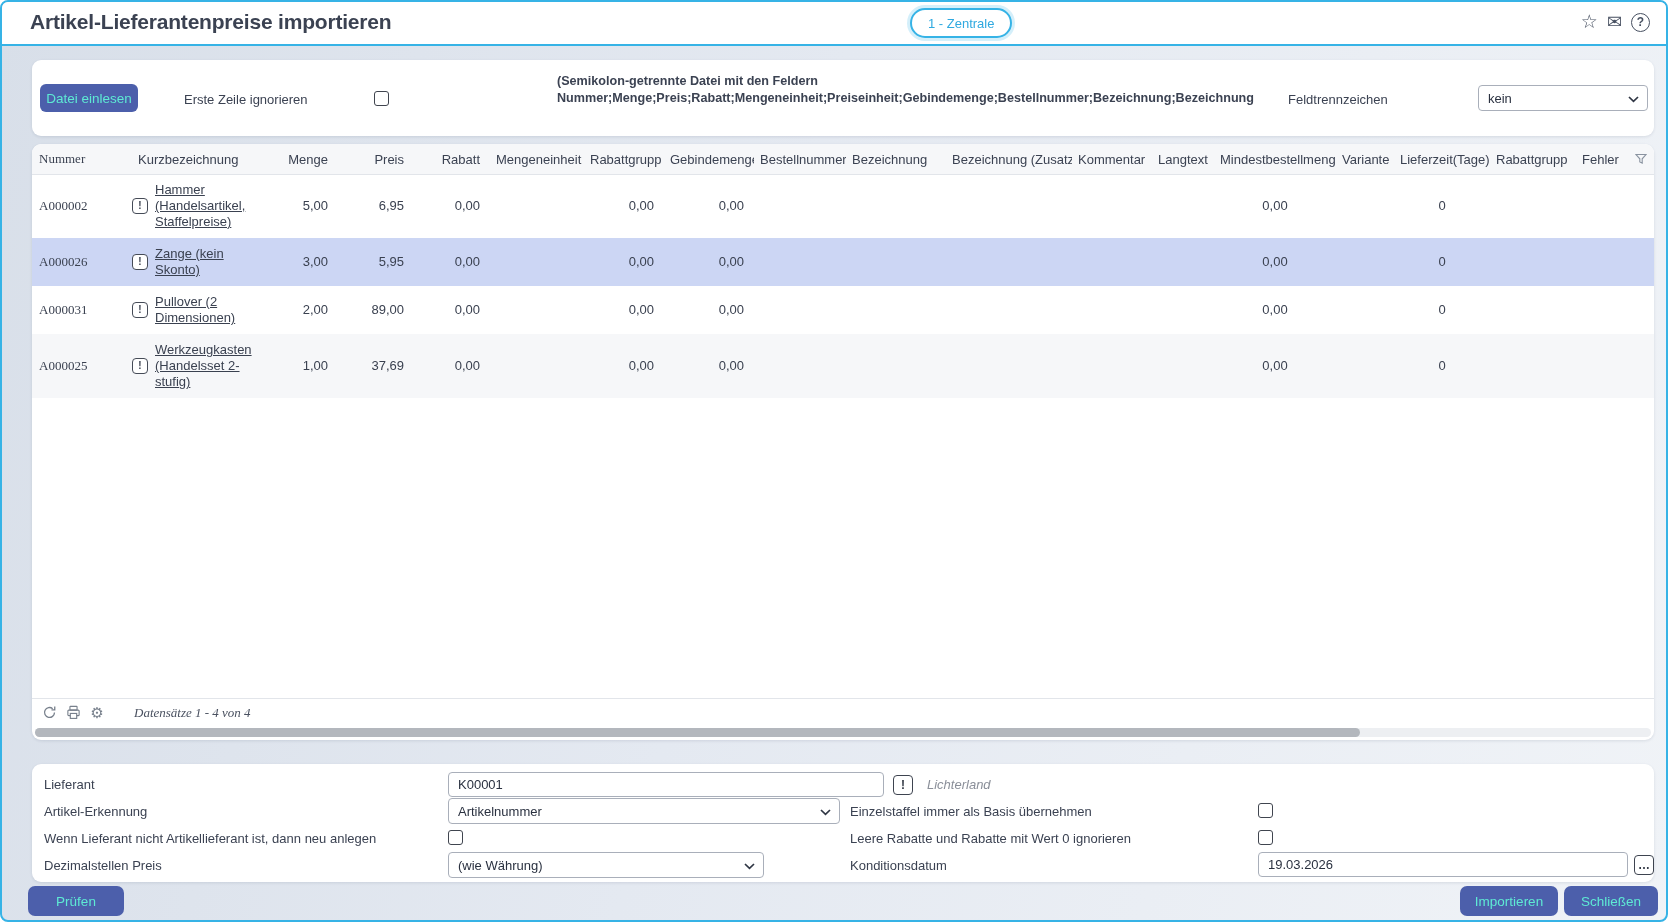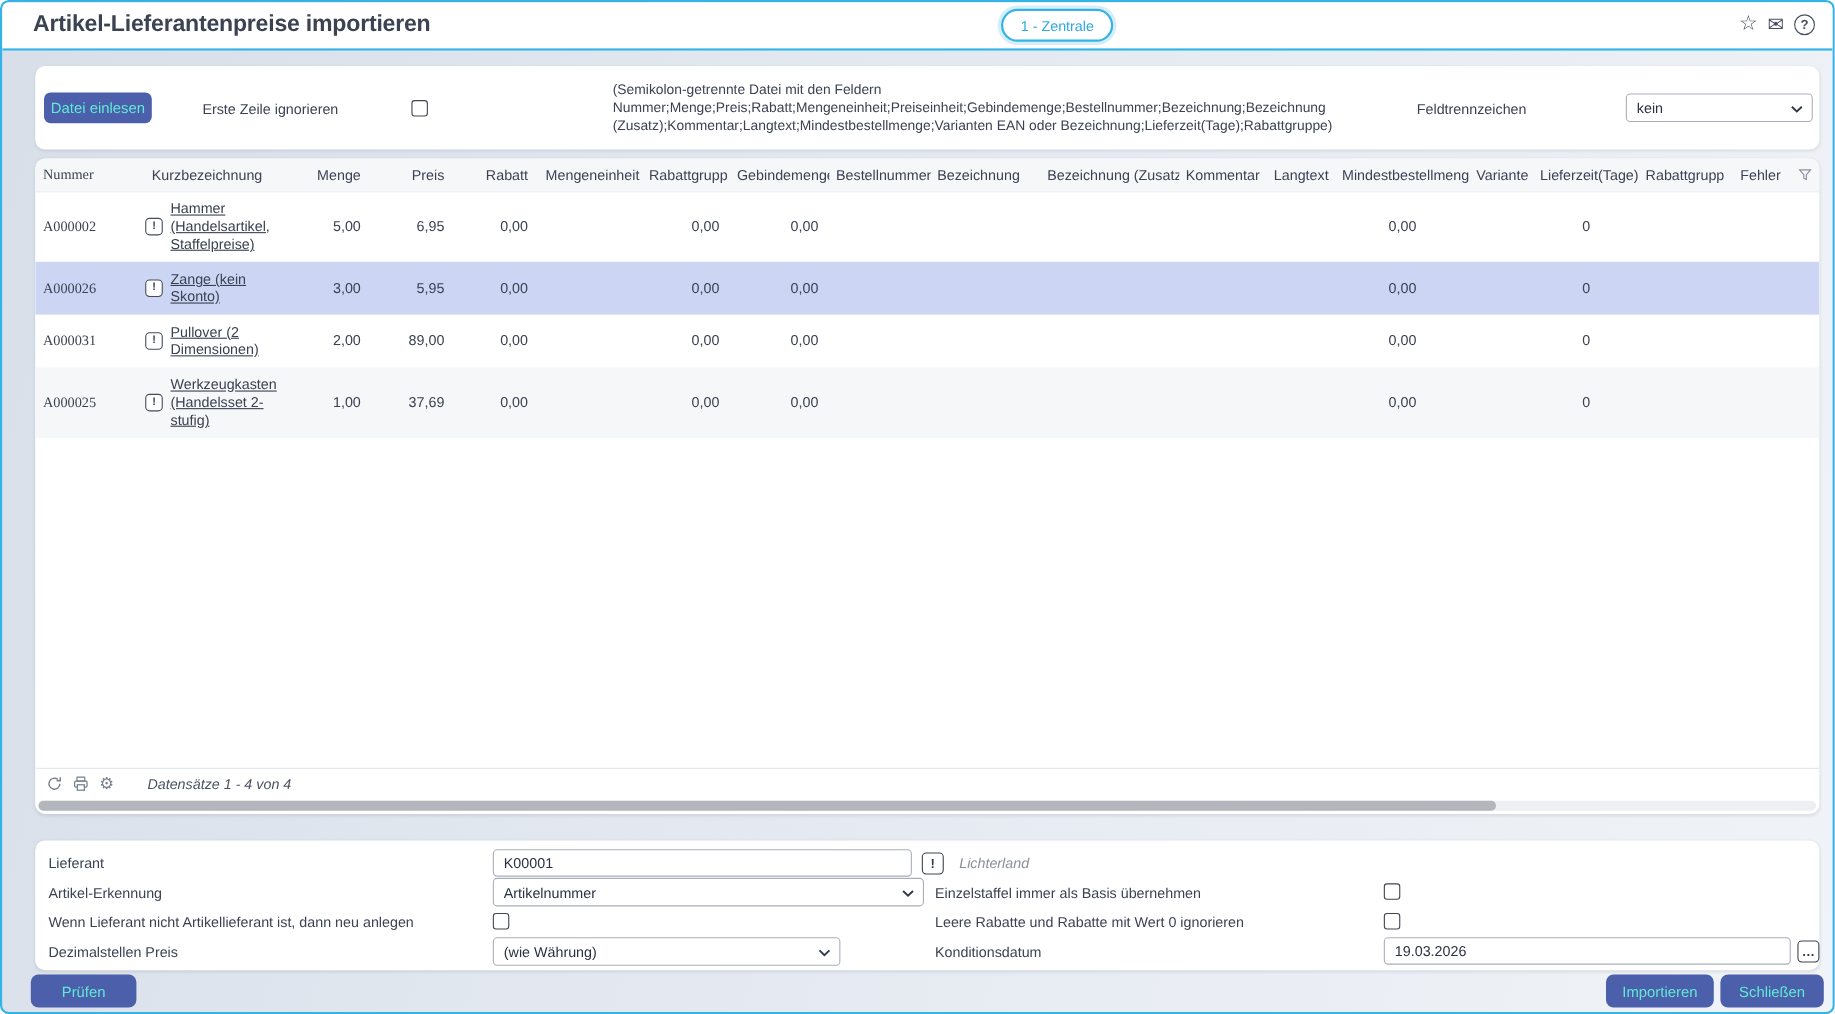--- a/index.html
+++ b/index.html
@@ -32,21 +32,21 @@
   .gridpanel{top:142px;height:596px;}
   .formpanel{top:744px;height:118px;margin-top:18px;}
   
   .btn{background:#4c5fab;color:#5eead4;border:none;border-radius:6px;font-size:13.5px;
     font-family:"Liberation Sans",sans-serif;display:flex;align-items:center;justify-content:center;cursor:pointer;}
   .btn-datei{position:absolute;left:8px;top:24px;width:98px;height:28px;}
   .lbl{font-size:13px;color:#3b4252;}
   .lbl-erste{position:absolute;left:152px;top:32px;}
   .cb{width:15px;height:15px;border:1px solid #40454f;border-radius:3px;background:#fff;box-sizing:border-box;}
   .cb-erste{position:absolute;left:342px;top:31px;}
-  .desc{position:absolute;left:525px;top:13px;font-size:12.6px;line-height:16.5px;color:#3b4252;white-space:nowrap;}
+  .desc{position:absolute;left:525px;top:13px;font-size:12.6px;line-height:16.5px;color:#3b4252;white-space:nowrap;font-weight:bold;}
   .lbl-feld{position:absolute;left:1256px;top:32px;}
   .sel{position:relative;border:1px solid #a9afba;border-radius:4px;background:#fff;height:26px;
     display:flex;align-items:center;padding:0 26px 0 9px;font-size:13px;color:#2a3140;box-sizing:border-box;cursor:pointer;}
   .sel .chev{position:absolute;right:8px;top:10px;}
   .sel-feld{position:absolute;left:1446px;top:25px;width:170px;}
   
   .gridpanel{--cols:100px 136px 70px 76px 76px 94px 80px 90px 92px 100px 126px 80px 62px 122px 58px 96px 86px minmax(60px,1fr);overflow:hidden;}
   .ghead{display:grid;grid-template-columns:var(--cols);height:30px;align-items:center;
     background:#f6f7f9;border-bottom:1px solid #e2e5ea;border-radius:9px 9px 0 0;font-size:13px;color:#3b4252;}
   .hcell{padding:0 6px;white-space:nowrap;overflow:hidden;}
@@ -60,21 +60,21 @@
   .cell{padding:0 6px;line-height:16px;}
   .c-nummer{padding-left:7px;font-family:Liberation Serif, serif;}
   .c-kurz{display:flex;align-items:center;gap:7px;padding:8px 6px 8px 0;}
   .warnbox{flex:0 0 auto;width:14px;height:14px;border:1.5px solid #454b57;border-radius:4px;
     font-size:10px;font-weight:700;line-height:13px;text-align:center;color:#3c4250;background:#fff;}
   .kurz-text{flex:1;min-width:0;text-decoration:underline;}
   .statusbar{position:absolute;left:0;right:0;bottom:14px;height:27px;border-top:1px solid #e2e5ea;
     display:flex;align-items:center;padding:0 8px;}
   .sicon{display:flex;align-items:center;justify-content:center;width:18px;height:18px;margin-right:6px;cursor:pointer;color:#78808c;}
   .gear-glyph{font-size:15px;line-height:15px;color:#78808c;}
-  .status-text{font-size:13px;font-style:italic;color:#4a5160;margin-left:22px;}
+  .status-text{font-size:13px;font-style:italic;color:#4a5160;margin-left:22px;font-family:Liberation Serif, serif;}
   .hscroll{position:absolute;left:3px;right:3px;bottom:3px;height:9px;border-radius:5px;background:#edeff2;}
   .hscroll .thumb{position:absolute;left:0;top:0;height:9px;width:82%;border-radius:5px;background:#b3b7bd;cursor:pointer;}
   
   .frow{position:absolute;height:25px;display:flex;align-items:center;}
   .flabel{position:absolute;left:12px;font-size:13px;color:#3b4252;}
   .inp{border:1px solid #a9afba;border-radius:4px;height:25px;display:flex;align-items:center;
     padding:0 9px;font-size:13px;color:#2a3140;background:#fff;box-sizing:border-box;font-family:"Liberation Sans",sans-serif;}
   input.inp{outline:none;}
   .sq-btn{width:20px;height:20px;border:1.6px solid #3e4450;border-radius:4px;font-size:12px;font-weight:700;
     display:flex;align-items:center;justify-content:center;color:#343a46;background:#fff;box-sizing:border-box;cursor:pointer;}
@@ -100,21 +100,20 @@
     </div>
   </div>
 
   <div class="panel toolbar">
     <button class="btn btn-datei">Datei einlesen</button>
     <span class="lbl lbl-erste">Erste Zeile ignorieren</span>
     <div class="cb cb-erste"></div>
     <div class="desc">
       <div>(Semikolon-getrennte Datei mit den Feldern</div>
       <div>Nummer;Menge;Preis;Rabatt;Mengeneinheit;Preiseinheit;Gebindemenge;Bestellnummer;Bezeichnung;Bezeichnung</div>
-      <div>(Zusatz);Kommentar;Langtext;Mindestbestellmenge;Varianten EAN oder Bezeichnung;Lieferzeit(Tage);Rabattgruppe)</div>
     </div>
     <span class="lbl lbl-feld">Feldtrennzeichen</span>
     <div class="sel sel-feld">
       <span>kein</span>
       <svg class="chev" width="11" height="7" viewBox="0 0 11 7">
           <path d="M1 1l4.5 4.3L10 1" fill="none" stroke="#2f3644" stroke-width="1.7"></path>
         </svg>
     </div>
   </div>
 
@@ -264,21 +263,21 @@
     </div>
     <div class="hscroll">
       <div class="thumb"></div>
     </div>
   </div>
 
   <div class="panel formpanel">
 
     <span class="flabel" style="top:13px;">Lieferant</span>
     <div class="frow" style="left:416px;top:8px;">
-      <input class="inp" style="width: 381px;" value="K00001">
+      <input class="inp" style="width: 436px;" value="K00001">
       <span class="sq-btn" style="margin-left:9px;">!</span>
       <span class="supplier-name" style="margin-left:14px;">Lichterland</span>
     </div>
 
     <span class="flabel" style="top:40px;">Artikel-Erkennung</span>
     <div class="sel" style="position:absolute;left:416px;top:34px;width:392px;">
       <span>Artikelnummer</span>
       <svg class="chev" width="11" height="7" viewBox="0 0 11 7">
           <path d="M1 1l4.5 4.3L10 1" fill="none" stroke="#2f3644" stroke-width="1.7"></path>
         </svg>

